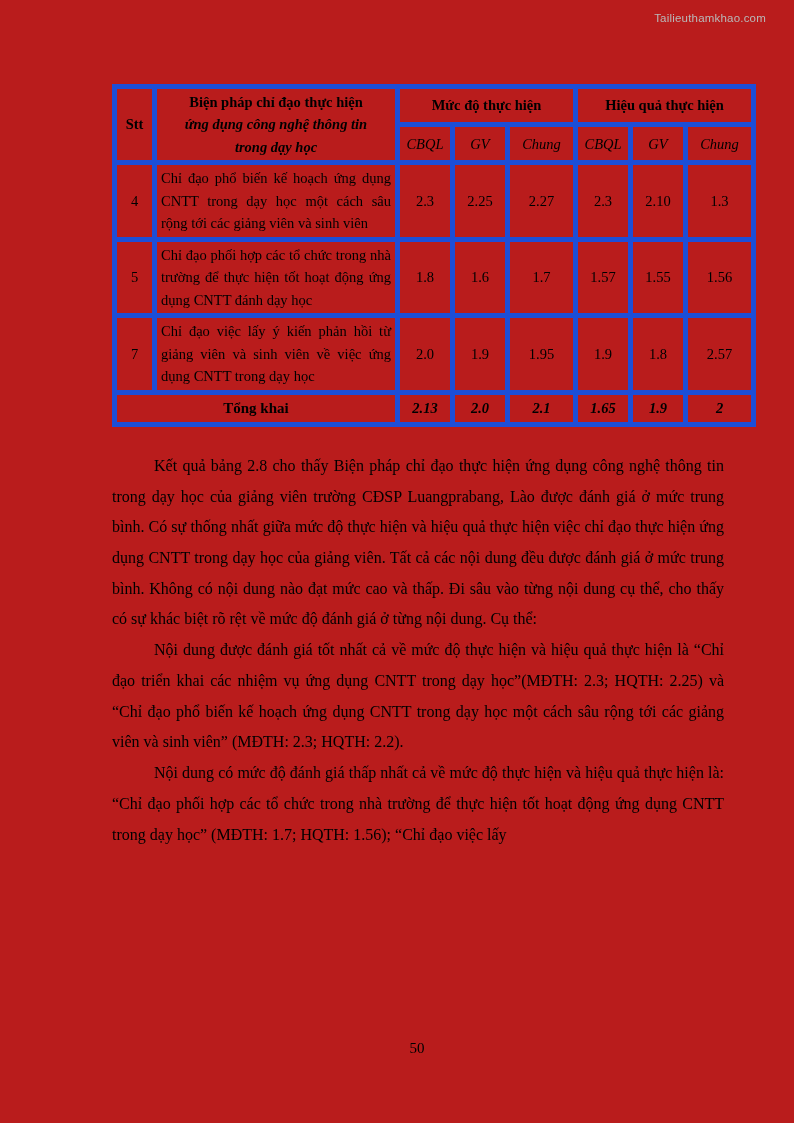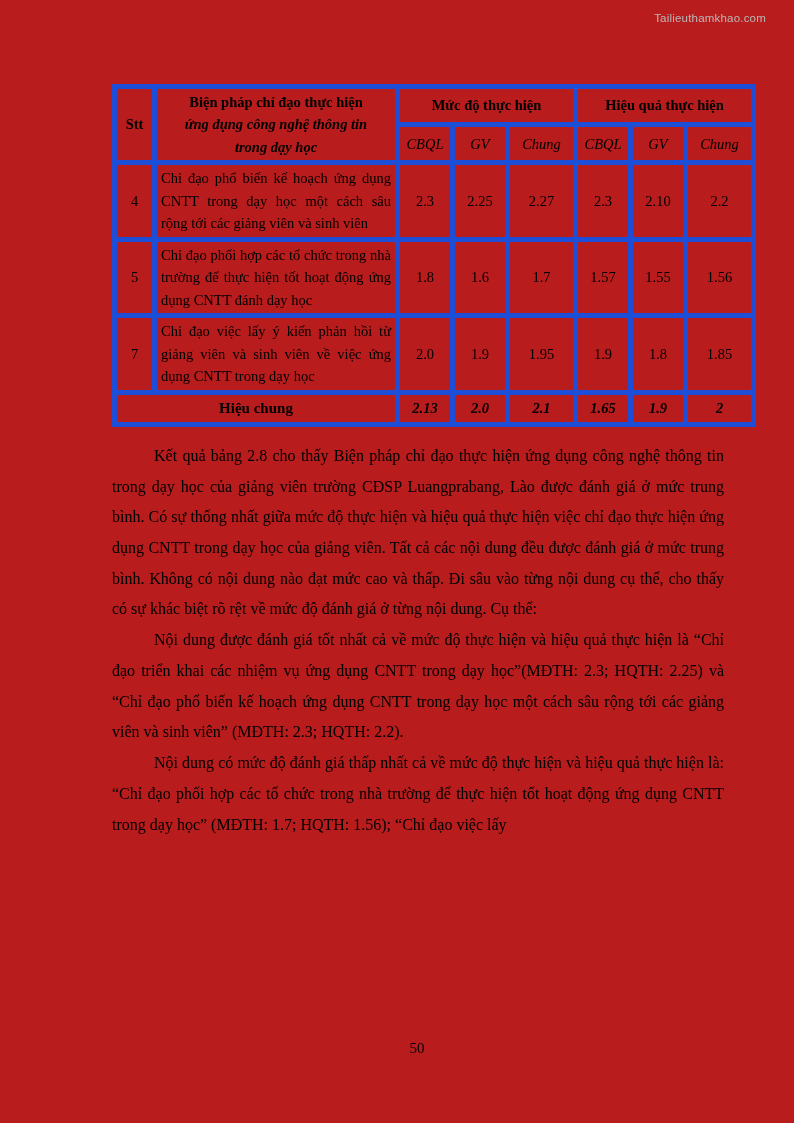--- a/index.html
+++ b/index.html
@@ -96,21 +96,21 @@
     font-size: 15px;
   }
   tr.total td.val {
     font-style: italic;
     font-weight: bold;
     margin-top: 37px;
   }
 
   
   .body-text {
-    margin-top: 14px;
+    margin-top: 24px;
   }
   .body-text p {
     margin: 0;
     text-indent: 42px;
     text-align: justify;
     font-size: 16px;
     line-height: 1.92;
   }
   .pageno {
     position: absolute;
@@ -164,44 +164,44 @@
       </thead>
       <tbody>
         <tr>
           <td class="idx">4</td>
           <td class="measure">Chỉ đạo phổ biến kế hoạch ứng dụng CNTT trong dạy học một cách sâu rộng tới các giảng viên và sinh viên</td>
           <td class="val">2.3</td>
           <td class="val">2.25</td>
           <td class="val">2.27</td>
           <td class="val">2.3</td>
           <td class="val">2.10</td>
-          <td class="val">2.2</td>
+          <td class="val">1.3</td>
         </tr>
         <tr>
           <td class="idx">5</td>
           <td class="measure">Chỉ đạo phối hợp các tổ chức trong nhà trường để thực hiện tốt hoạt động ứng dụng CNTT đánh dạy học</td>
           <td class="val">1.8</td>
           <td class="val">1.6</td>
           <td class="val">1.7</td>
           <td class="val">1.57</td>
           <td class="val">1.55</td>
           <td class="val">1.56</td>
         </tr>
         <tr>
           <td class="idx">7</td>
           <td class="measure">Chỉ đạo việc lấy ý kiến phản hồi từ giảng viên và sinh viên về việc ứng dụng CNTT trong dạy học</td>
           <td class="val">2.0</td>
           <td class="val">1.9</td>
           <td class="val">1.95</td>
           <td class="val">1.9</td>
           <td class="val">1.8</td>
-          <td class="val">1.85</td>
+          <td class="val">2.57</td>
         </tr>
         <tr class="total">
-          <td class="total-label" colspan="2">Hiệu chung</td>
+          <td class="total-label" colspan="2">Tổng khai</td>
           <td class="val">2.13</td>
           <td class="val">2.0</td>
           <td class="val">2.1</td>
           <td class="val">1.65</td>
           <td class="val">1.9</td>
           <td class="val">2</td>
         </tr>
       </tbody>
     </table>
 

